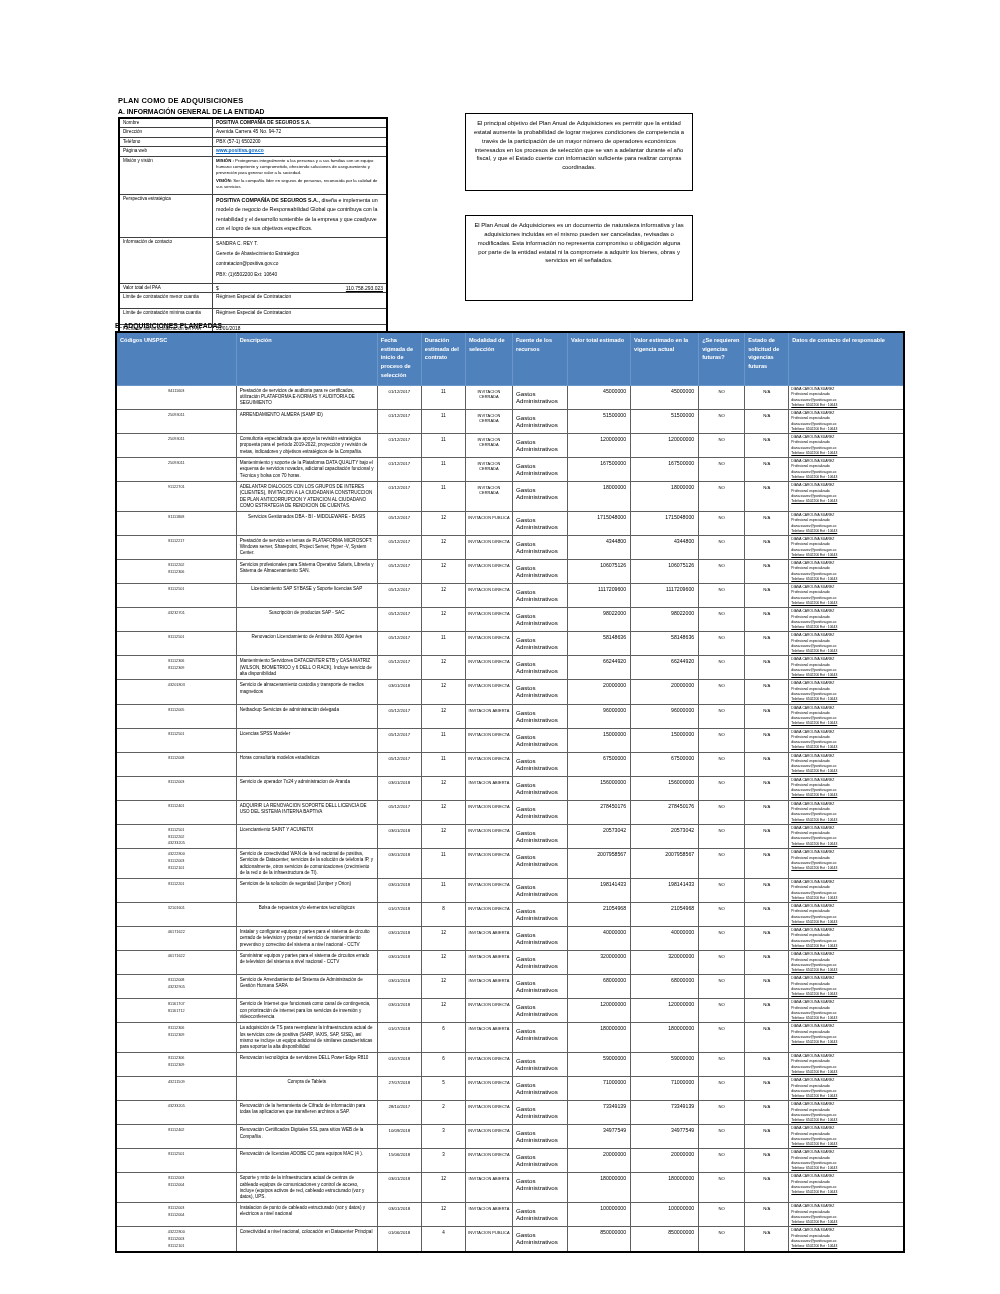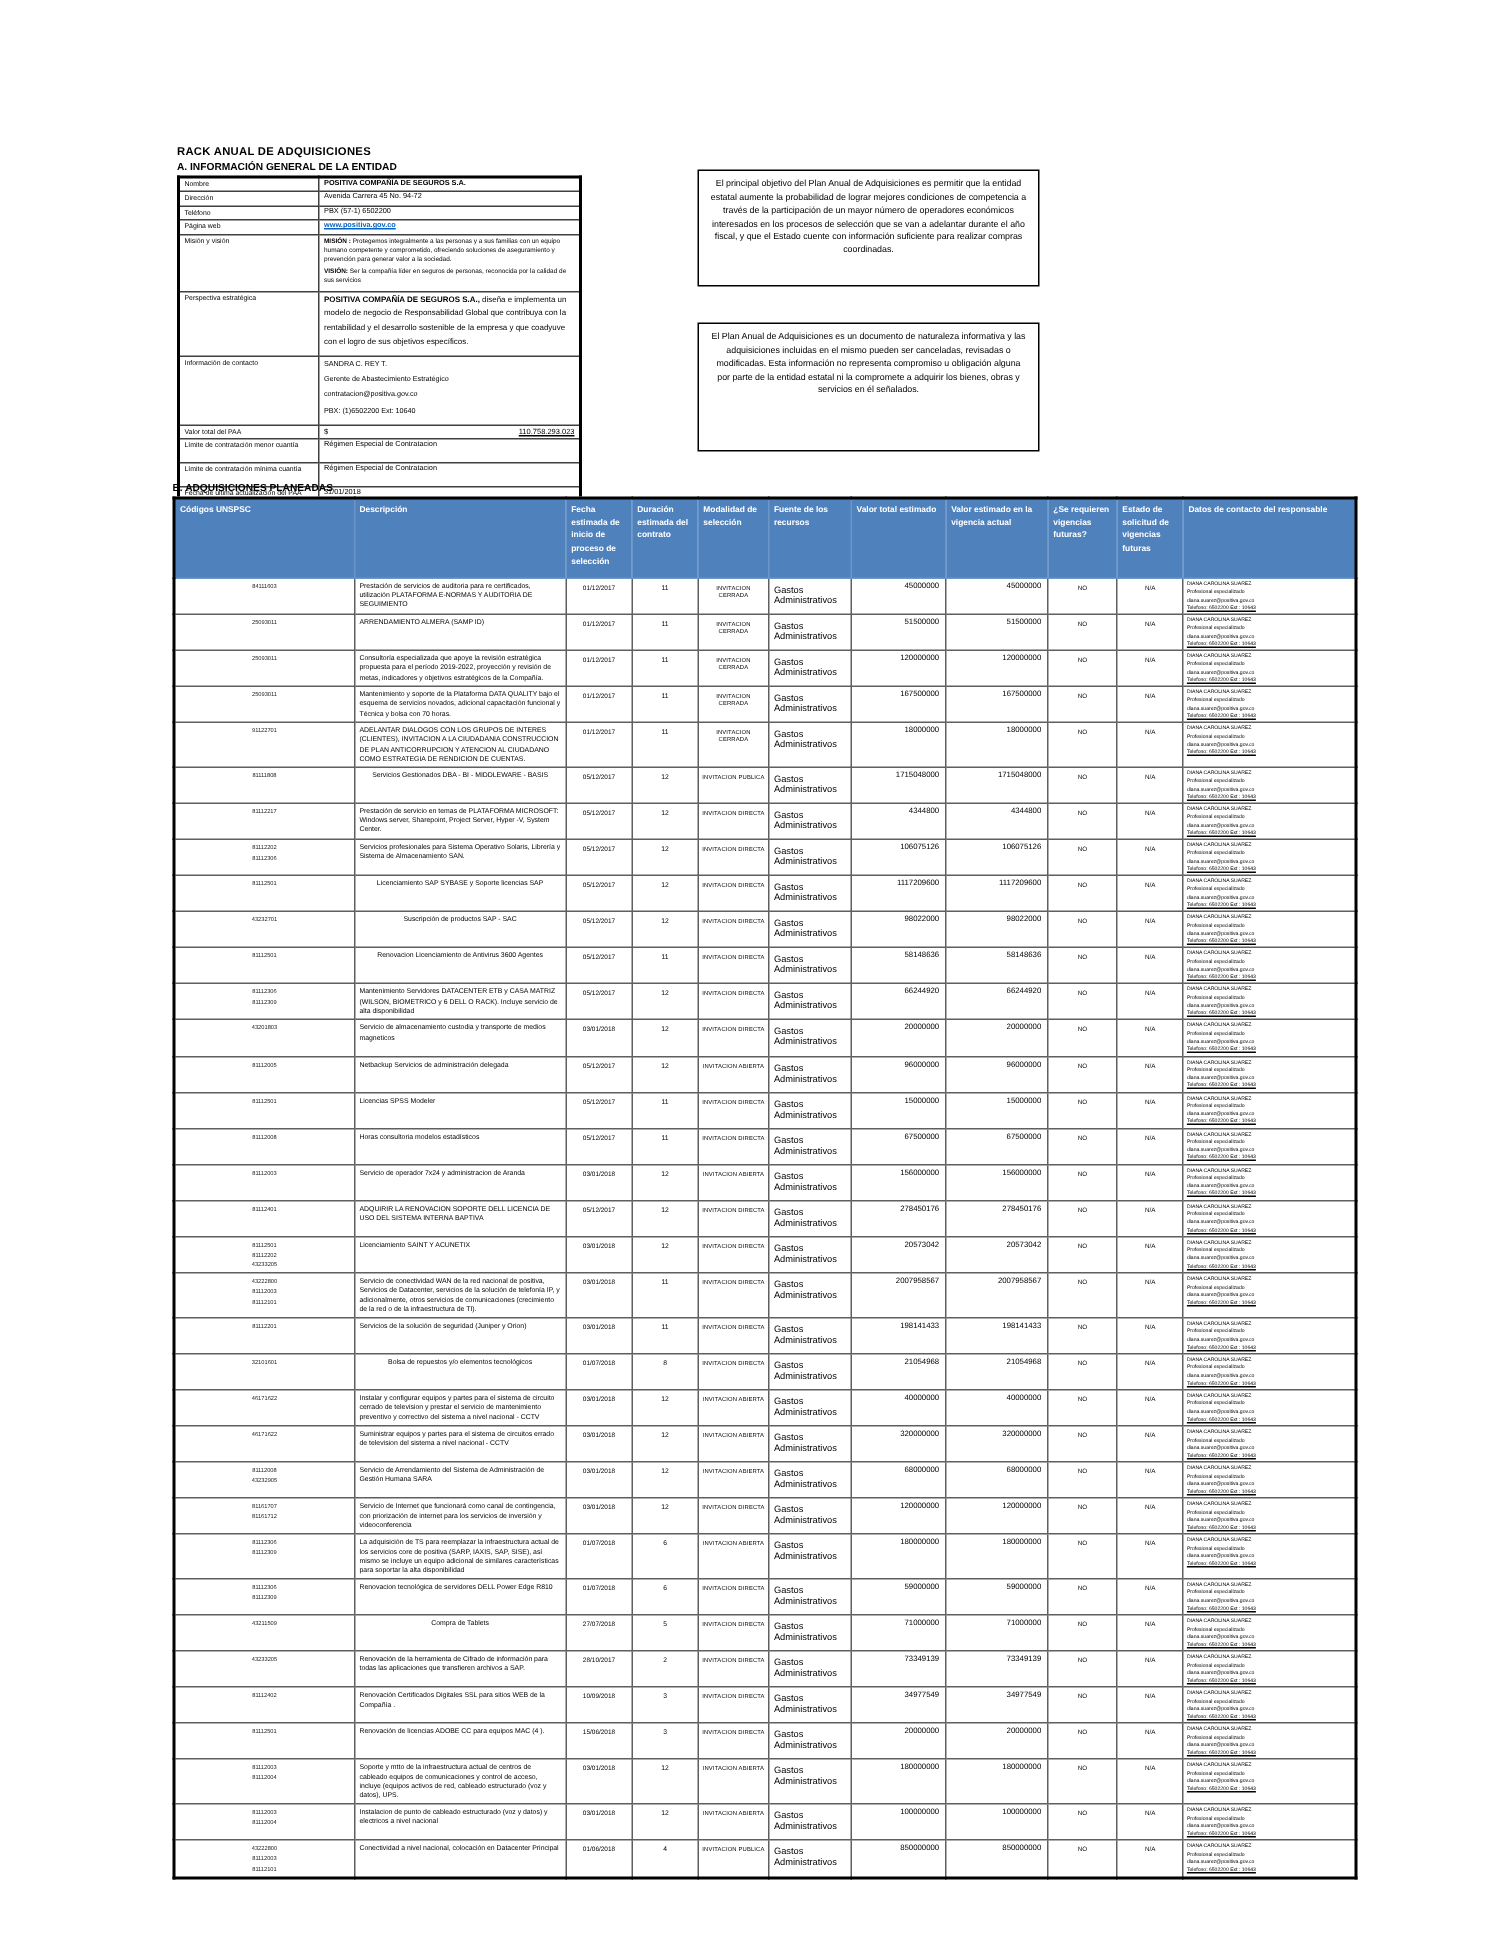--- a/index.html
+++ b/index.html
@@ -50,21 +50,21 @@
   td.c-src{font-size:6.2px;padding:4px 2px 0 3px;}
   td.c-val{font-size:5.2px;text-align:right;padding:2px 4px 0 0;}
   td.c-flag{font-size:4.2px;text-align:center;padding-top:3px;}
   td.c-contact{font-size:3.4px;line-height:1.55;padding:1px 2px;}
   td.c-contact .tel{text-decoration:underline;}
 </style>
 </head>
 <body>
 
 <div class="page">
-  <div class="doc-title">RACK ANUAL DE ADQUISICIONES</div>
+  <div class="doc-title">PLAN COMO DE ADQUISICIONES</div>
 
   <div class="sec-heading" id="secA">A. INFORMACIÓN GENERAL DE LA ENTIDAD</div>
   <table class="info-table">
       <tbody>
         <tr style="height: 8px;">
           <td class="a-label">Nombre</td>
           <td class="a-value bold">POSITIVA COMPAÑÍA DE SEGUROS S.A.</td>
         </tr>
         <tr style="height: 8px;">
           <td class="a-label">Dirección</td>

